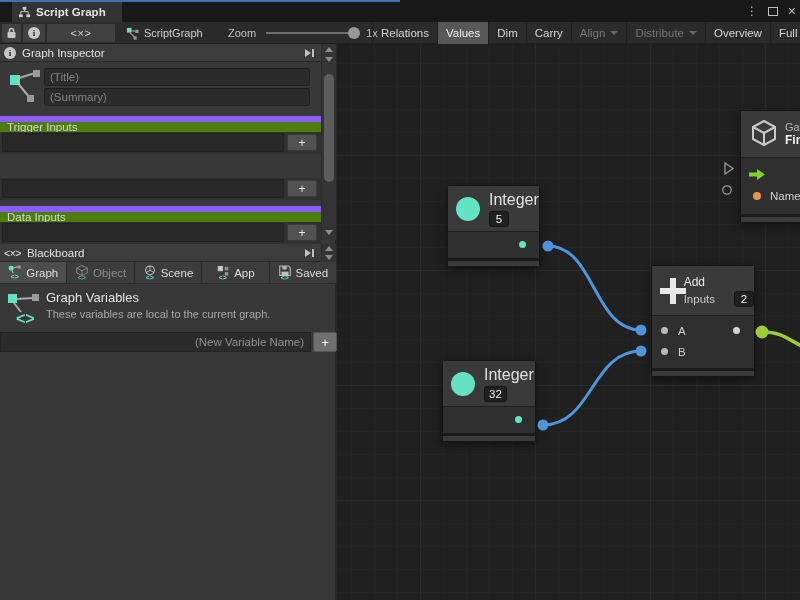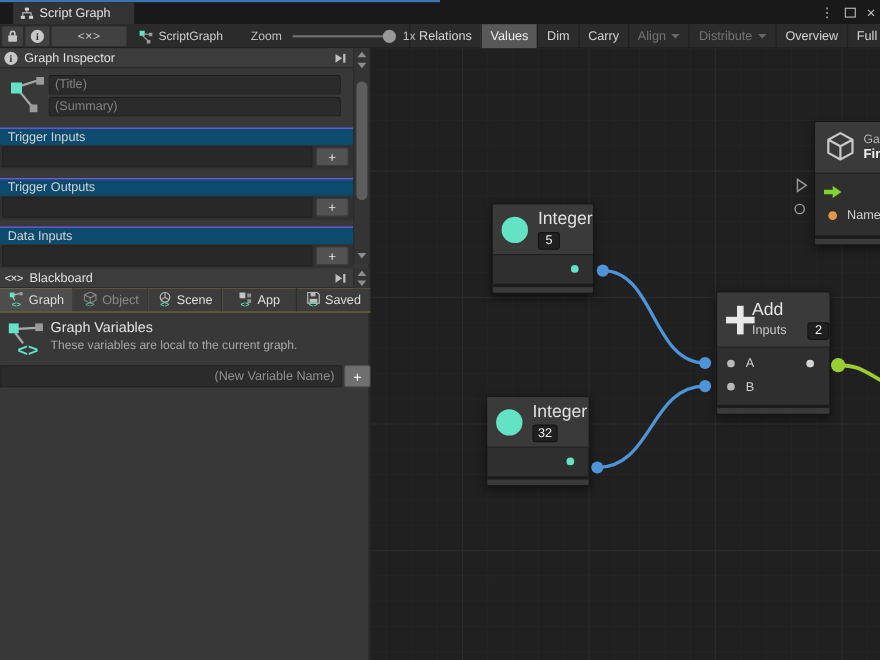--- a/index.html
+++ b/index.html
@@ -8,21 +8,21 @@
     position:relative; width:800px; height:600px; overflow:hidden;
     background:#383838; font-family:"Liberation Sans", sans-serif;
     color:#d8d8d8; font-size:11px; -webkit-font-smoothing:antialiased;
   }
 
   
   .topbar { position:absolute; left:0; top:0; width:800px; height:22px; background:#191919; }
   .focus-line { position:absolute; left:0; top:0; width:400px; height:2px; background:#3d72b5; }
   .doc-tab { position:absolute; left:12px; top:2px; width:110px; height:20px; background:#333333;
              display:flex; align-items:center; gap:5px; padding:0 6px; }
-  .doc-tab span { color:#e2e2e2; font-size:11.5px; white-space:nowrap; }
+  .doc-tab span { color:#e2e2e2; font-size:11.5px; white-space:nowrap;font-weight:bold; }
   .win-controls { position:absolute; right:4px; top:0; height:22px; display:flex; align-items:center; gap:10px; color:#bdbdbd; }
   .menu-dots { font-size:12px; }
   .maxi-box { width:10px; height:9px; border:1.5px solid #bdbdbd; display:inline-block; }
   .close-x { font-size:14px; line-height:10px; }
 
   
   .toolbar { position:absolute; left:0; top:22px; width:800px; height:22px; background:#2b2b2b; border-bottom:1px solid #1f1f1f; }
   .tb-btn { position:absolute; top:2px; height:18px; background:#414141; display:flex; align-items:center; justify-content:center; border-radius:1px; }
   .tb-lock { left:2px;  width:19px; }
   .tb-info { left:23px; width:22px; }
@@ -49,22 +49,22 @@
 
   .ins-header { top:0; }
   .ins-icon { position:absolute; left:8px; top:24px; }
   .field { position:absolute; left:44px; width:266px; height:18px; background:#2b2b2b; border:1px solid #222;
            border-top-color:#1c1c1c; border-radius:3px; color:#dcdcdc; font-size:11.5px; padding:0 5px;
            font-family:"Liberation Sans", sans-serif; }
   .field::placeholder { color:#828282; opacity:1; }
   .f-title { top:24px; }
   .f-summary { top:44px; }
 
-  .section-header { position:absolute; left:0; width:321px; height:16px; background:#0c4a6e; color:#d4d4d4;
-                    display:flex; align-items:center; padding:0 7px; font-size:11.5px; border-top:1px solid #8b5cf6; }
+  .section-header { position:absolute; left:0; width:321px; height:16px; background:#4d7c0f; color:#d4d4d4;
+                    display:flex; align-items:center; padding:0 7px; font-size:11.5px; border-top:6px solid #8b5cf6; }
   .list-row { position:absolute; left:0; width:321px; height:22px; background:#313131; }
   .list-empty { position:absolute; left:2px; top:1px; width:282px; height:19px; background:#282828; border:1px solid #222; }
   .add-btn { position:absolute; left:287px; top:2px; width:30px; height:17px; background:#525252; border:1px solid #3a3a3a;
              border-radius:2px; color:#e8e8e8; font-size:12px; display:flex; align-items:center; justify-content:center; }
 
   .bb-header { top:200px; }
   .bb-tabs { position:absolute; left:0; top:218px; width:337px; height:22px; display:flex; background:#fde047; border-bottom:1px solid #2b2b2b; }
   .bb-tab { flex:1; display:flex; align-items:center; justify-content:center; gap:4px; border-right:1px solid #2b2b2b;
             color:#dedede; font-size:11.5px; background:#3c3c3c; }
   .bb-tab.selected { background:#4d4d4d; }
@@ -108,21 +108,21 @@
   .val-box { background:#202020; border:1px solid #141414; border-radius:3px; color:#f2f2f2; font-size:11.5px;
              text-align:center; padding:1px 4px; align-self:flex-start; min-width:20px; }
   .int-body { position:relative; height:26px; }
   .out-dot-teal { position:absolute; right:13px; top:9px; width:7px; height:7px; border-radius:50%; background:#63e2c4; }
 
   .node-add { left:314px; top:221px; width:104px; }
   .plus-glyph { position:relative; width:26px; height:26px; margin-left:8px; }
   .plus-glyph::before { content:""; position:absolute; left:0; top:10px; width:26px; height:6px; background:#e8e8e8; }
   .plus-glyph::after  { content:""; position:absolute; left:10px; top:0; width:6px; height:26px; background:#e8e8e8; }
   .add-col { margin-left:8px; display:flex; flex-direction:column; }
-  .add-title { font-size:16px; color:#e6e6e6; margin-bottom:2px; }
+  .add-title { font-size:12px; color:#e6e6e6; margin-bottom:2px; }
   .inputs-row { display:flex; align-items:center; gap:19px; color:#c9c9c9; font-size:11.5px; }
   .port-row { position:relative; height:21px; display:flex; align-items:center; color:#cfcfcf; font-size:11.5px; }
   .in-dot { width:7px; height:7px; border-radius:50%; background:#b8b8b8; margin:0 10px 0 9px; }
   .out-dot-white { position:absolute; right:14px; width:7px; height:7px; border-radius:50%; background:#d4d4d4; }
 
   .node-find { left:403px; top:66px; width:120px; }
   .find-col { margin-left:6px; display:flex; flex-direction:column; white-space:nowrap; }
   .find-sub { font-size:11px; color:#b5b5b5; }
   .find-title { font-size:12px; font-weight:bold; color:#f2f2f2; }
   .arrow-green { margin-left:8px; }
@@ -237,23 +237,20 @@
     <div class="section-header" style="top:72px;">
       <span>Trigger Inputs</span>
     </div>
     <div class="list-row" style="top:88px;">
       <div class="list-empty"></div>
       <div class="add-btn">
           <span>+</span>
         </div>
     </div>
 
-    <div class="section-header" style="top:118px;">
-      <span>Trigger Outputs</span>
-    </div>
     <div class="list-row" style="top:134px;">
       <div class="list-empty"></div>
       <div class="add-btn">
           <span>+</span>
         </div>
     </div>
 
     <div class="section-header" style="top:162px;">
       <span>Data Inputs</span>
     </div>

